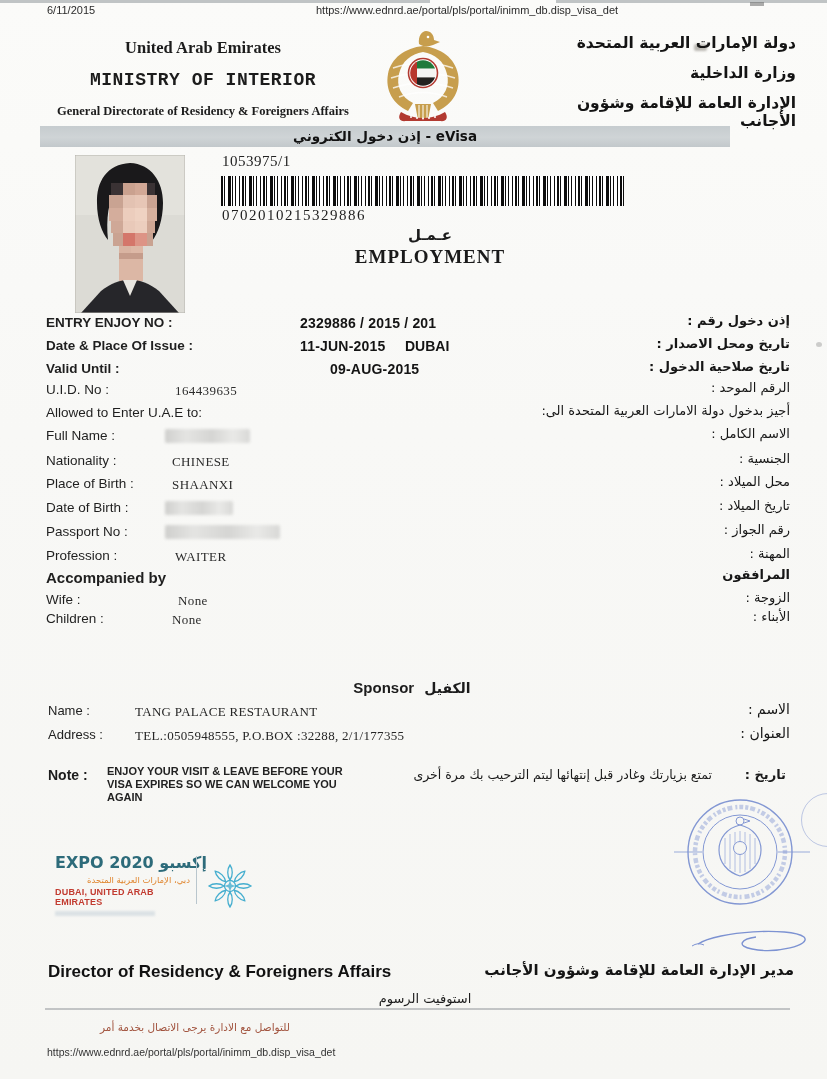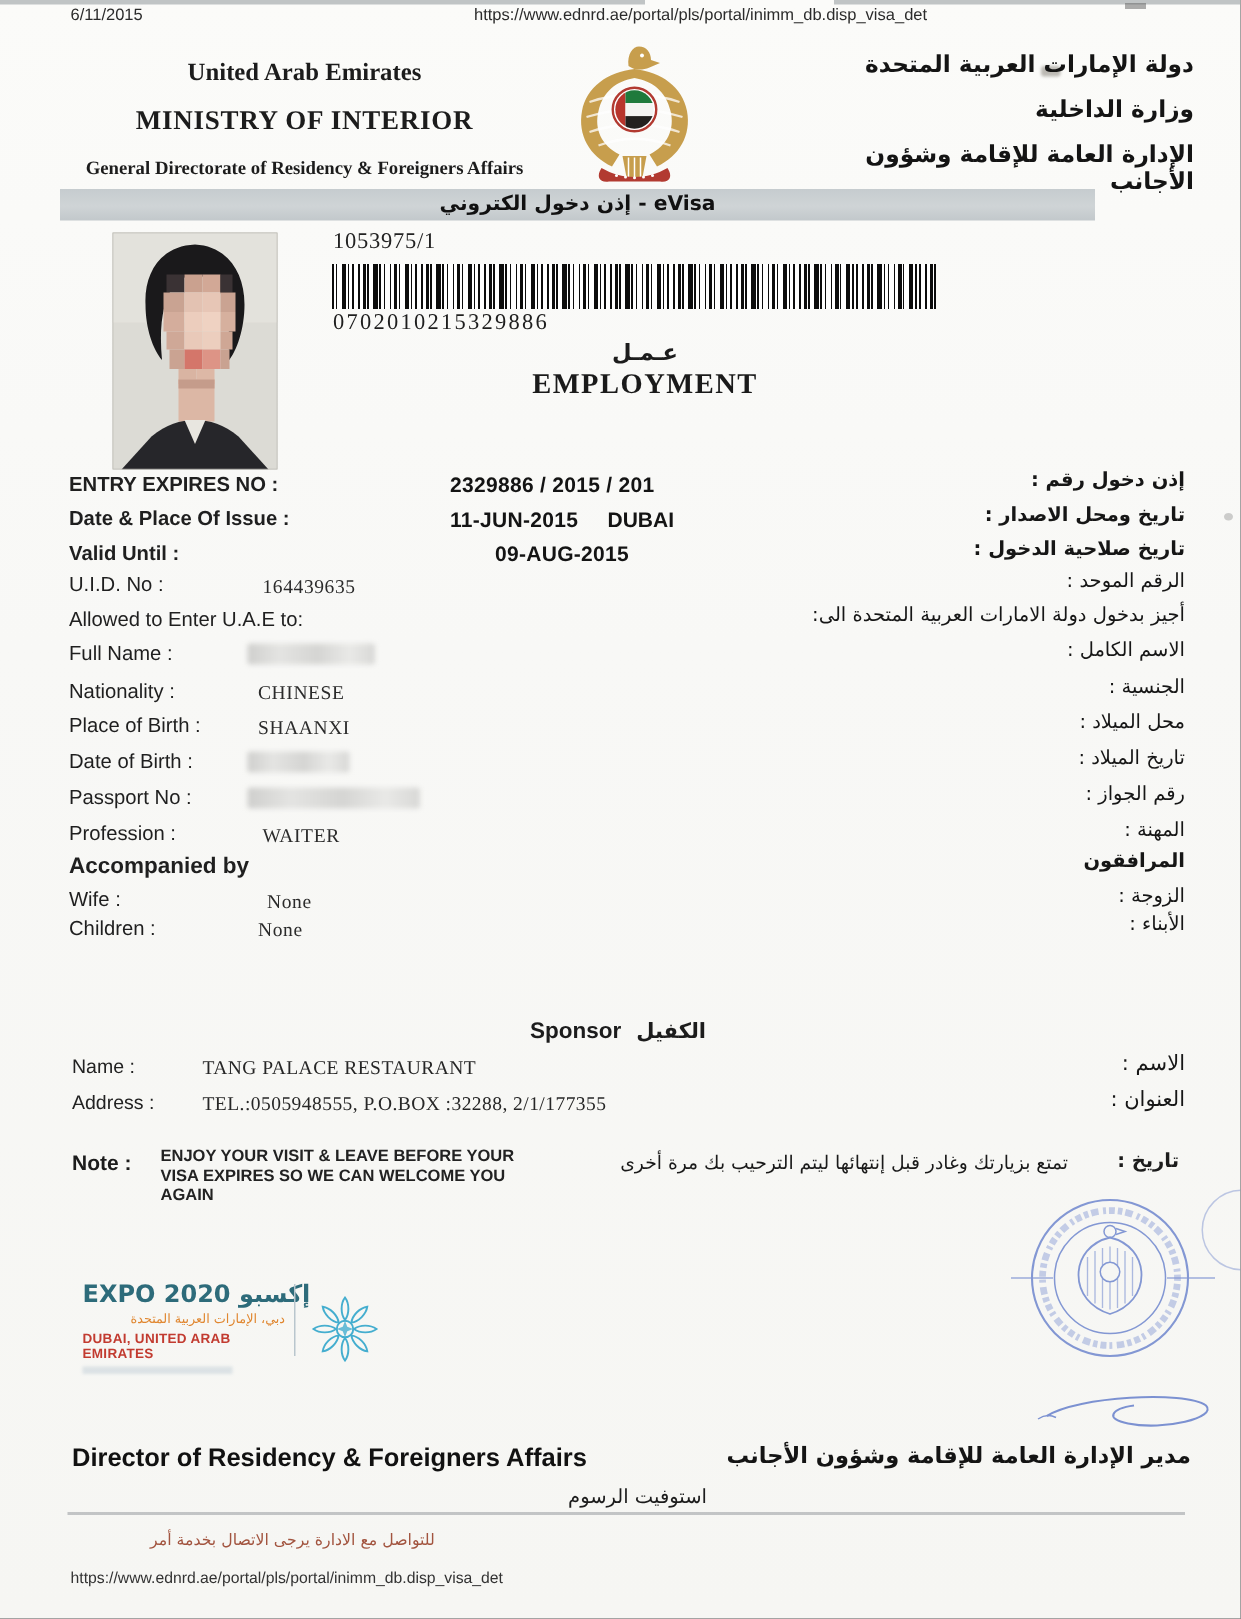--- a/index.html
+++ b/index.html
@@ -19,21 +19,21 @@
   .topbar2 { left:556px; top:0; width:271px; height:3px; background:#b2b6b8; opacity:.8; }
   .speck1 { left:750px; top:2px; width:14px; height:4px; background:#6a6a6a; opacity:.55; filter:blur(.5px); }
   .speck2 { left:694px; top:44px; width:13px; height:7px; background:#6f6a60; opacity:.45; filter:blur(1px); border-radius:2px; }
   .speck3 { left:816px; top:342px; width:6px; height:5px; background:#8a8a8a; opacity:.4; border-radius:50%; }
 
   .print-date { left:28px; top:4px; font-size:11px; color:#2b2b2b; }
   .header-url { left:297px; top:4px; font-size:11px; color:#2b2b2b; }
 
   .lh-en { left:52px; top:38px; width:302px; text-align:center; }
   .lh-en .l1 { font-size:16.5px; font-weight:bold; font-family:"Liberation Serif",serif; margin-bottom:12px; }
-  .lh-en .l2 { font-size:18px; font-weight:bold; font-family:Liberation Serif, serif; letter-spacing:.5px; margin-bottom:14px; }
+  .lh-en .l2 { font-size:18px; font-weight:bold; font-family:Liberation Mono, monospace; letter-spacing:.5px; margin-bottom:14px; }
   .lh-en .l3 { font-size:12.5px; font-weight:bold; font-family:"Liberation Serif",serif; }
   .lh-ar { left:528px; top:34px; width:268px; text-align:right; }
   .lh-ar div { font-size:15.5px; font-weight:bold; margin-bottom:12px; color:#141414; }
 
   .emblem { left:373px; top:28px; width:100px; height:96px; }
 
   .banner {
     left:40px; top:126px; width:690px; height:21px;
     background:linear-gradient(180deg,#c6cccf,#cfd4d6 55%,#c2c8cb);
     text-align:center; line-height:21px; font-size:13.5px; font-weight:bold; color:#111;
@@ -197,21 +197,21 @@
     </svg>
   </div>
 
   <div class="abs filenum serif">1053975/1</div>
   <div class="abs barcode"></div>
   <div class="abs barcodenum serif">0702010215329886</div>
   <div class="abs vtype-ar ar">عـمـل</div>
   <div class="abs vtype-en">EMPLOYMENT</div>
 
   <div class="frow boldrow" style="top:315px">
-    <span class="lbl">ENTRY EXPIRES NO :</span>
+    <span class="lbl">ENTRY ENJOY NO :</span>
     <span class="val boldv">2329886 / 2015 / 201</span>
     <span class="arl ar">إذن دخول رقم :</span>
   </div>
   <div class="frow boldrow" style="top:338px">
     <span class="lbl">Date &amp; Place Of Issue :</span>
     <span class="val boldv">11-JUN-2015</span>
     <span class="val2">DUBAI</span>
     <span class="arl ar">تاريخ ومحل الاصدار :</span>
   </div>
   <div class="frow boldrow" style="top:361px">

